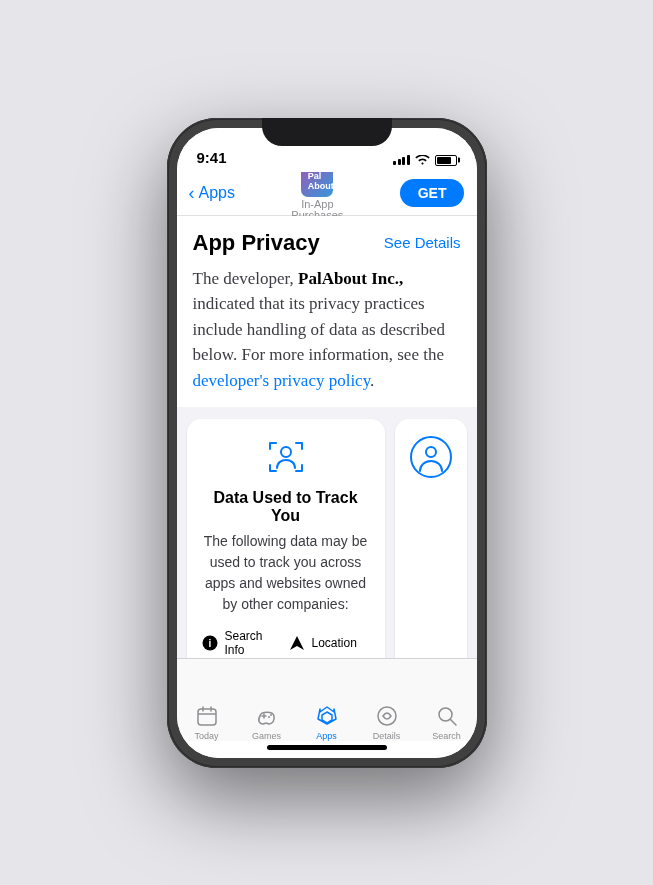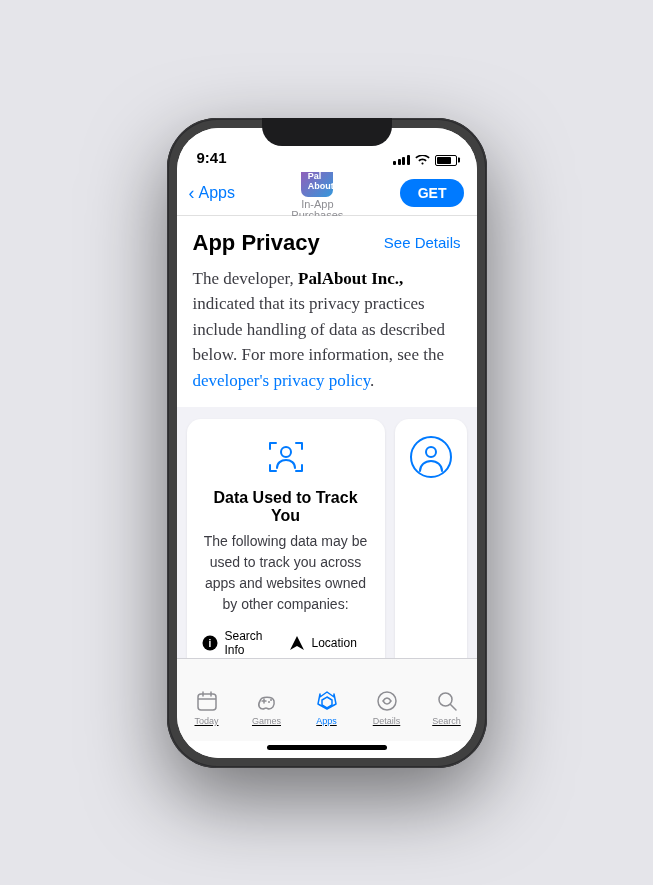--- a/index.html
+++ b/index.html
@@ -317,24 +317,23 @@
       color: #000;
       font-weight: 400;
     }
 
     
     .tab-bar {
       height: 83px;
       background: rgba(249,249,249,0.97);
       border-top: 0.5px solid #d1d1d6;
       display: flex;
-      align-items: center;
+      align-items: flex-end;
       padding-top: 16px;
       flex-shrink: 0;
-      text-decoration: underline;
     }
 
     .tab-item {
       flex: 1;
       display: flex;
       flex-direction: column;
       align-items: center;
       gap: 3px;
     }
 

